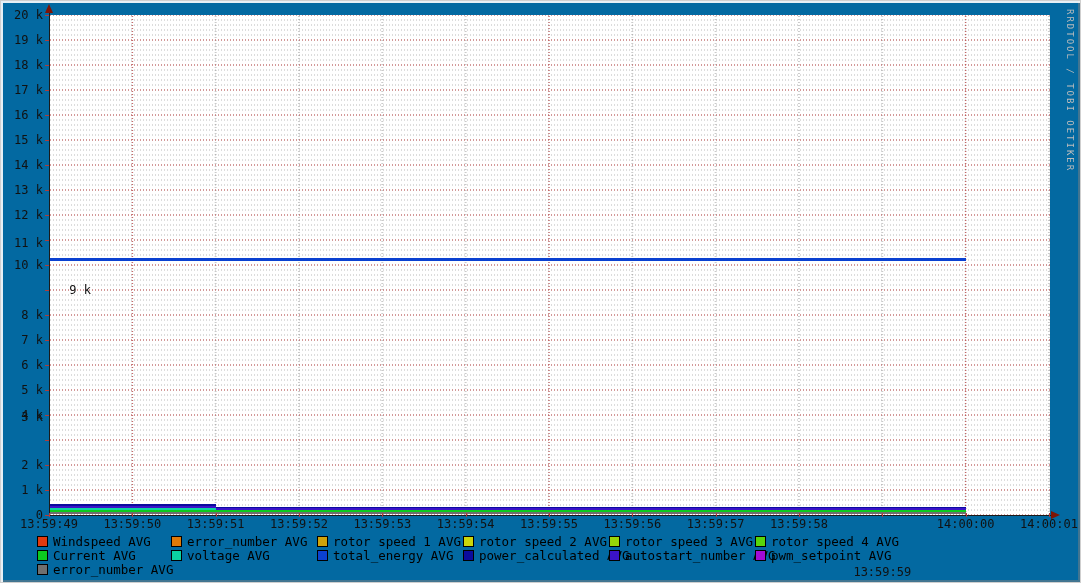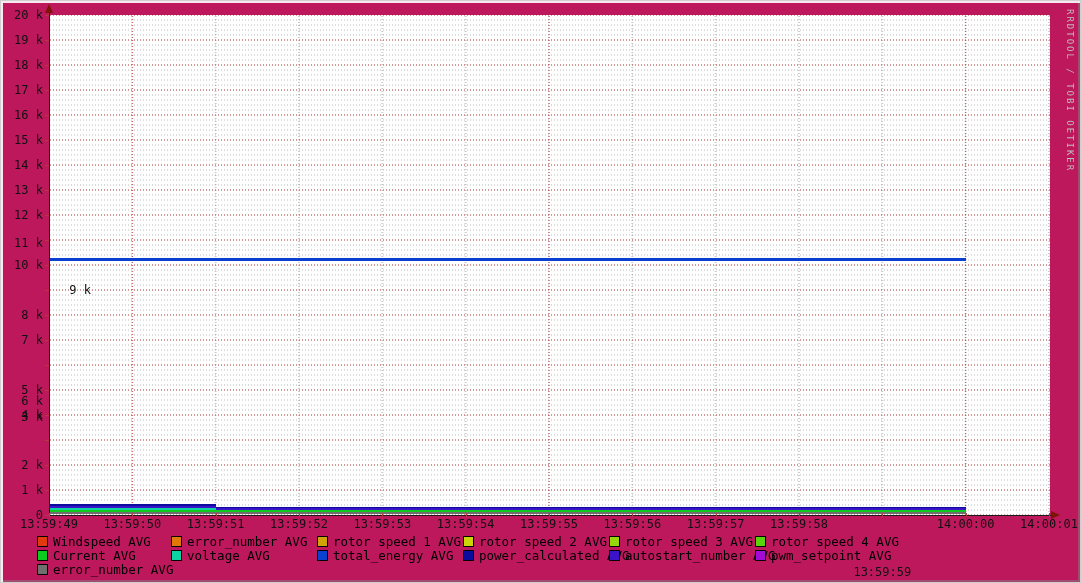--- a/index.html
+++ b/index.html
@@ -1,18 +1,18 @@
 <!DOCTYPE html>
 <html><head>
 <meta charset="utf-8">
 <style>
   html,body{margin:0;padding:0;background:#fff;}
   .frame{
     position:relative;width:1081px;height:583px;box-sizing:border-box;
-    background:#be185d;border:1px solid #cfcfcf;
+    background:#0369a1;border:1px solid #cfcfcf;
     box-shadow:inset 2px 2px 0 rgba(255,255,255,.9), inset -2px -2px 0 rgba(130,130,130,.5);
     font-family:"DejaVu Sans Mono","Liberation Mono",monospace;
     overflow:hidden;
   }
   .plot{
     position:absolute;left:48px;top:14px;width:1001px;height:501px;
     background-color:#ffffff;
     background-image:
       radial-gradient(circle 1px, rgba(201,78,78,.95) 46%, rgba(201,78,78,0) 60%),
       radial-gradient(circle 1px, rgba(201,78,78,.95) 46%, rgba(201,78,78,0) 60%),
@@ -86,21 +86,21 @@
       <div class="ytick" style="top: 236px;">11 k</div>
       <div class="tickmark-y" style="left: 44px; top: 239px;"></div>
       <div class="ytick" style="top: 258px;">10 k</div>
       <div class="tickmark-y" style="left: 44px; top: 264px;"></div>
       <div class="ytick" style="top: 283px; padding-left: 48px;">9 k</div>
       <div class="tickmark-y" style="left: 44px; top: 289px;"></div>
       <div class="ytick" style="top: 308px;">8 k</div>
       <div class="tickmark-y" style="left: 44px; top: 314px;"></div>
       <div class="ytick" style="top: 333px;">7 k</div>
       <div class="tickmark-y" style="left: 44px; top: 339px;"></div>
-      <div class="ytick" style="top: 358px; margin-top: 36px;">6 k</div>
+      <div class="ytick" style="top: 358px;">6 k</div>
       <div class="tickmark-y" style="left: 44px; top: 364px;"></div>
       <div class="ytick" style="top: 383px;">5 k</div>
       <div class="tickmark-y" style="left: 44px; top: 389px;"></div>
       <div class="ytick" style="top: 408px;">4 k</div>
       <div class="tickmark-y" style="left: 44px; top: 414px;"></div>
       <div class="ytick" style="top: 410px;">3 k</div>
       <div class="tickmark-y" style="left: 44px; top: 439px;"></div>
       <div class="ytick" style="top: 458px;">2 k</div>
       <div class="tickmark-y" style="left: 44px; top: 464px;"></div>
       <div class="ytick" style="top: 483px;">1 k</div>

